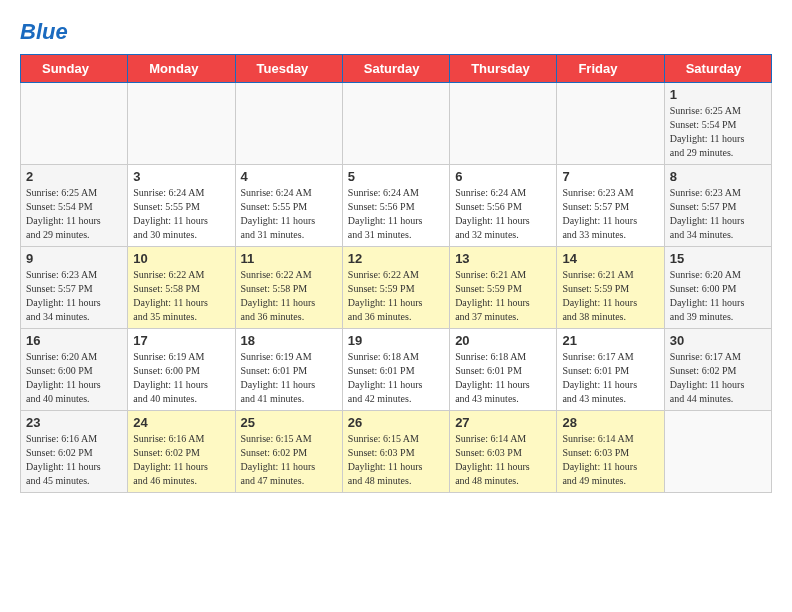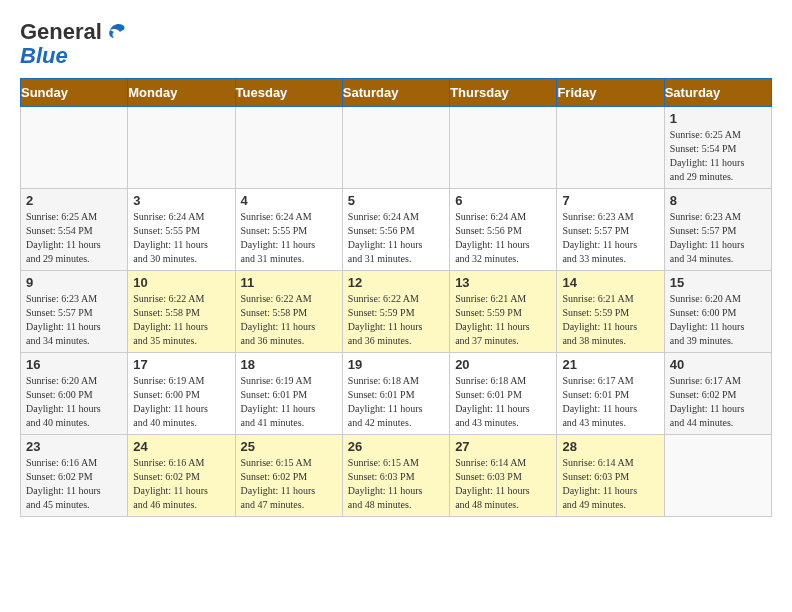--- a/index.html
+++ b/index.html
@@ -44,25 +44,25 @@
       font-size: 16px;
       color: #333;
       font-weight: bold;
     }
     table {
       width: 100%;
       border-collapse: collapse;
       table-layout: fixed;
     }
     thead th {
-      background-color: #a16207;
+      background-color: #ef4444;
       color: #fff;
       font-size: 13px;
       font-weight: bold;
-      padding: 6px 0;
+      padding: 6px 21px;
       text-align: left;
       border: 1px solid #1a6abf;
     }
     td {
       border: 1px solid #ccc;
       vertical-align: top;
       padding: 4px 5px;
       font-size: 10.5px;
       color: #333;
       background: #fef9c3;
@@ -90,27 +90,20 @@
     tr:nth-child(even) td:nth-child(1),
     tr:nth-child(even) td:nth-child(7) { background: #f5f5f5; }
     .empty { background: #f9f9f9 !important; }
   </style>
 </head>
 <body>
 
 <div class="header-area">
   <div class="logo">
     <div>
-      <div style="display:flex;align-items:center;">
-        <span class="logo-text logo-general">General</span>
-        <svg class="logo-icon" viewBox="0 0 24 24">
-          <path d="M20 6 C16 2, 8 4, 6 10 C10 8, 14 9, 16 12 C18 10, 22 10, 20 6Z" fill="#1a6abf"></path>
-          <path d="M6 10 C4 14, 6 18, 10 18 C8 16, 8 13, 10 12Z" fill="#1a6abf"></path>
-        </svg>
-      </div>
       <span class="logo-text logo-blue">Blue</span>
     </div>
   </div>
   <div class="title-area">
     <div class="month-title"></div>
     <div class="location-title"></div>
   </div>
 </div>
 
 <table>
@@ -280,21 +273,21 @@
 and 43 minutes.</div>
         </td>
         <td>
           <span class="day-num">21</span>
           <div class="day-info" style="white-space: pre-line;">Sunrise: 6:17 AM
 Sunset: 6:01 PM
 Daylight: 11 hours
 and 43 minutes.</div>
         </td>
         <td>
-          <span class="day-num">40</span>
+          <span class="day-num">30</span>
           <div class="day-info" style="white-space: pre-line;">Sunrise: 6:17 AM
 Sunset: 6:02 PM
 Daylight: 11 hours
 and 44 minutes.</div>
         </td>
       </tr>
       <tr>
         <td>
           <span class="day-num">23</span>
           <div class="day-info" style="white-space: pre-line;">Sunrise: 6:16 AM

